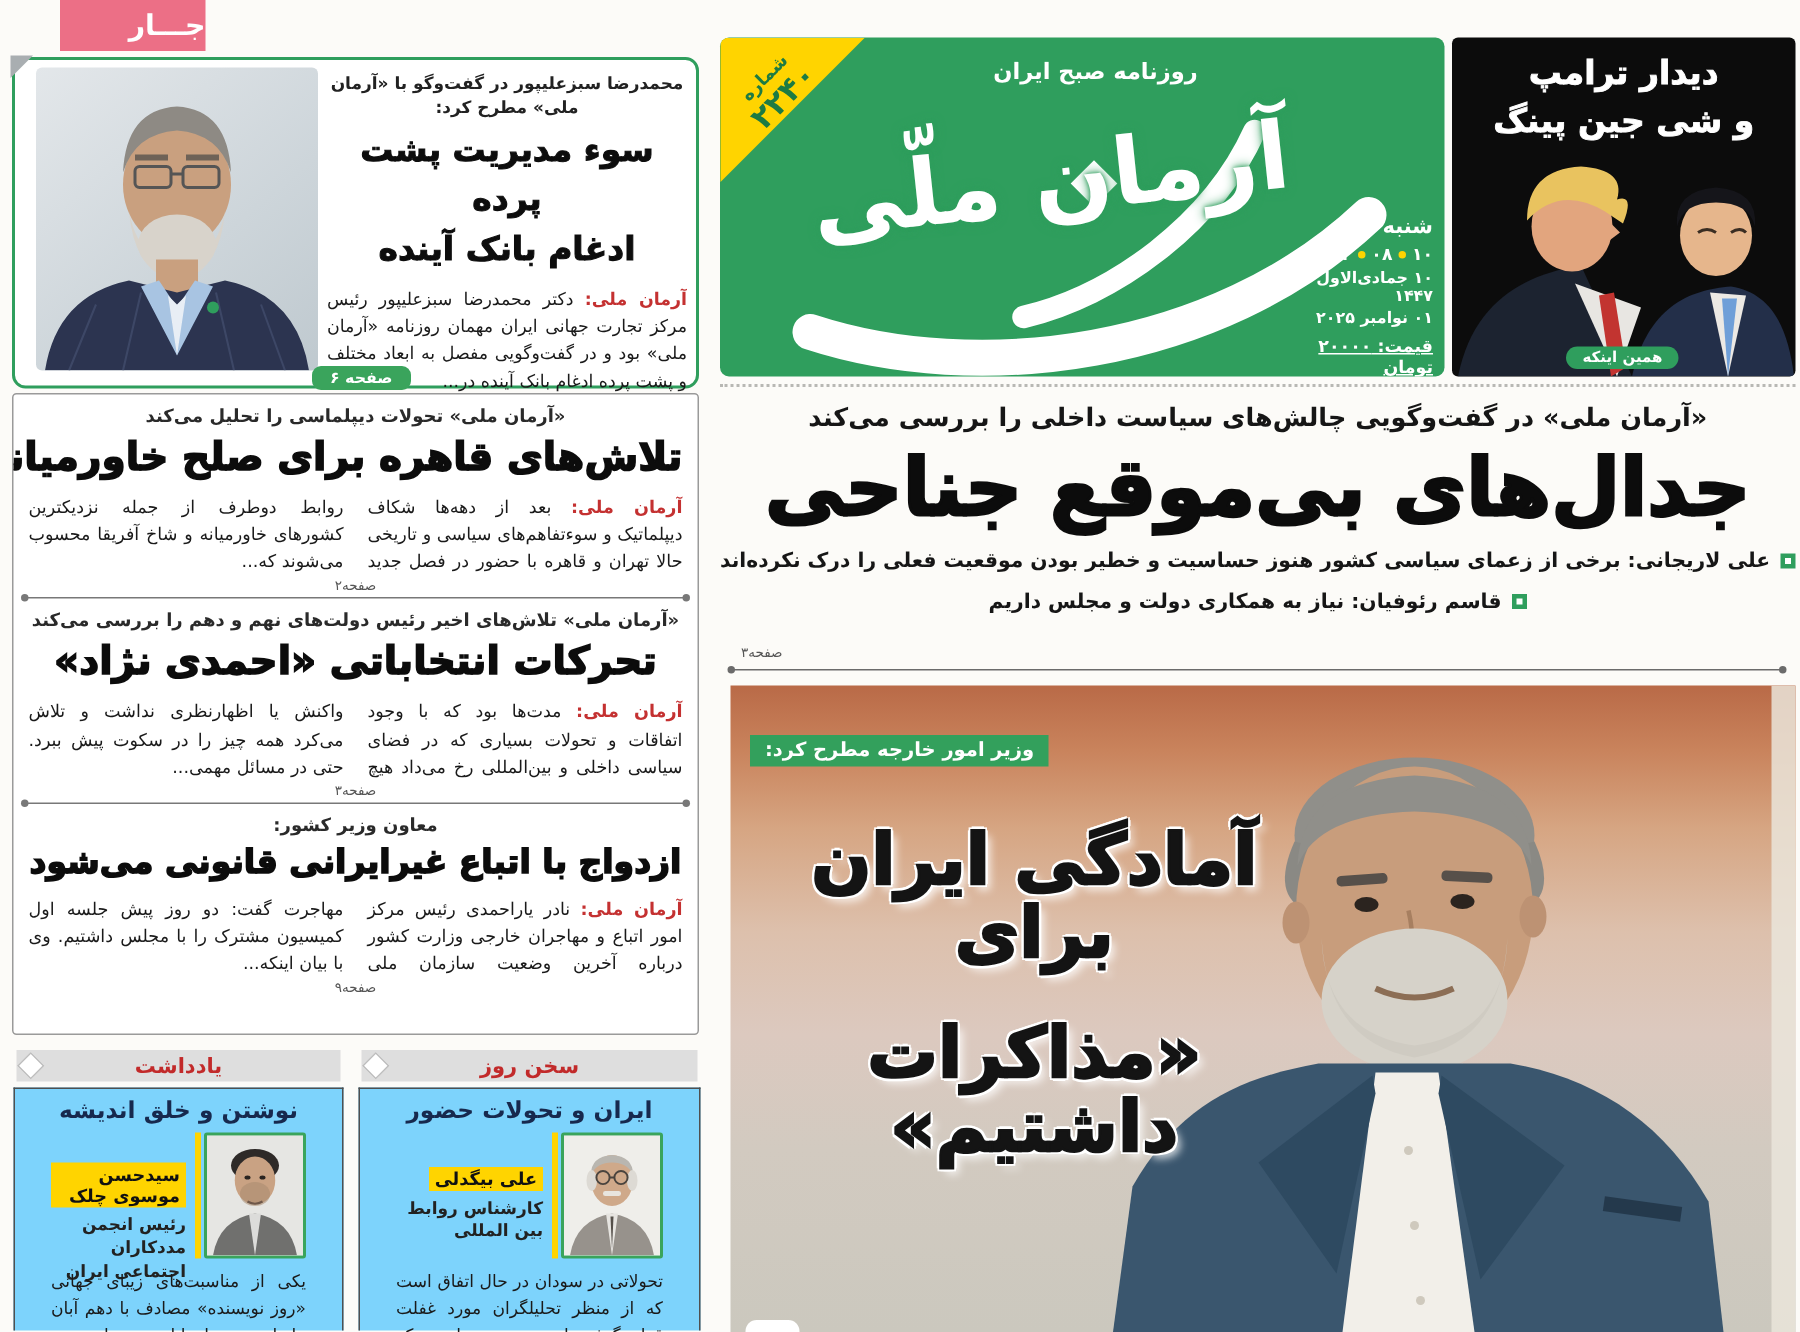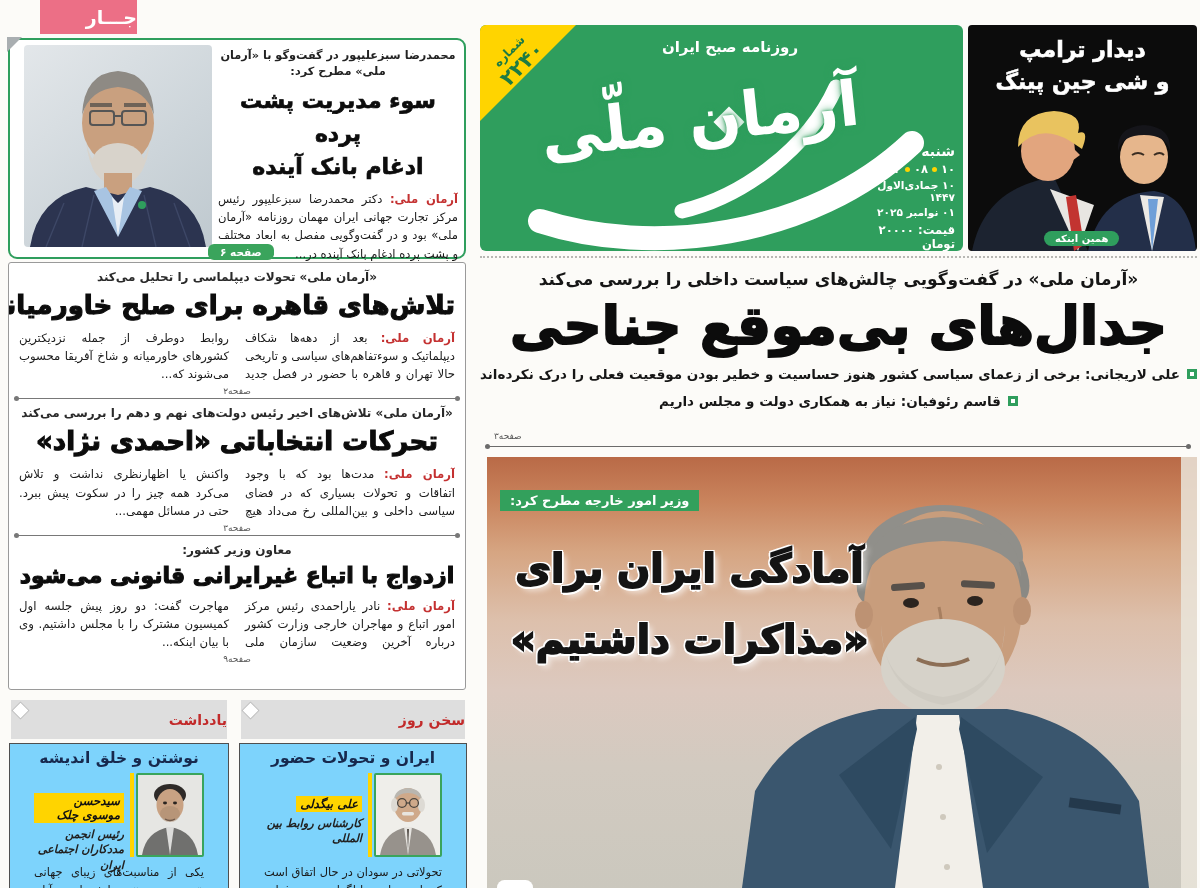--- a/index.html
+++ b/index.html
@@ -40,21 +40,21 @@
     font-weight:bold;font-size:15px;}
   .logo-swash{position:absolute;left:0;top:0;width:100%;height:100%;}
   .logo-text{position:absolute;left:30px;top:64px;width:380px;text-align:center;color:#fff;
     font-size:62px;font-weight:bold;transform:rotate(-6deg);line-height:1;
     text-shadow:0 0 3px #2f9e5d,0 0 8px #2f9e5d;}
   .mast-info{position:absolute;left:383px;top:118px;width:92px;color:#fff;text-align:right;}
   .weekday{font-size:14px;font-weight:bold;margin-bottom:3px;}
   .date-solar{font-size:11.5px;font-weight:bold;display:flex;flex-direction:row;justify-content:flex-start;align-items:center;gap:4px;}
   .ydot{width:5px;height:5px;border-radius:50%;background:#ffd400;display:inline-block;}
   .date-line{font-size:10.6px;font-weight:bold;margin-top:3px;}
-  .price{font-size:11.6px;font-weight:bold;margin-top:5px;}
+  .price{font-size:11.6px;font-weight:bold;margin-top:5px;text-decoration:underline;}
 
   
   .box-topright{position:absolute;left:968px;top:25px;width:229px;height:226px;background:#0c0c0c;
     border-radius:4px;overflow:hidden;}
   .tr-headline{color:#fff;font-weight:bold;font-size:22px;text-align:center;padding-top:9px;line-height:1.45;
     -webkit-text-stroke:.6px #fff;position:relative;z-index:2;}
   .tr-photo{position:absolute;left:0;top:80px;width:229px;height:146px;}
   .tr-badge{position:absolute;left:76px;bottom:5px;background:#2f9e5d;color:#fff;font-size:10px;
     font-weight:bold;padding:2px 11px;border-radius:8px;z-index:3;}
 
@@ -74,21 +74,21 @@
 
   
   .main-photo{position:absolute;left:487px;top:457px;width:710px;height:431px;overflow:hidden;
     background:linear-gradient(180deg,#b96a47 0%,#c9835c 10%,#d6a582 22%,#ddc0ac 38%,#dcc9bf 54%,#d2cac0 72%,#cbc8be 100%);}
   .wall-strip{position:absolute;right:0;top:0;width:16px;height:100%;background:#eae5da;opacity:.85;}
   .araghchi{position:absolute;left:0;top:0;width:710px;height:431px;}
   .mp-label{position:absolute;left:13px;top:33px;background:#33a05c;color:#fff;font-size:13px;
     font-weight:bold;padding:3px 10px;}
   .mp-headline{position:absolute;left:0;top:62px;width:405px;text-align:center;color:#141414;
     font-weight:bold;}
-  .mp-line{font-size:39px;line-height:1.05;-webkit-text-stroke:1.8px #141414;margin-top:30px;
+  .mp-line{font-size:47px;line-height:1.05;-webkit-text-stroke:1.8px #141414;margin-top:30px;
     text-shadow:2.5px 0 0 #fff,-2.5px 0 0 #fff,0 2.5px 0 #fff,0 -2.5px 0 #fff,2px 2px 0 #fff,-2px 2px 0 #fff,2px -2px 0 #fff,-2px -2px 0 #fff,4px 4px 6px rgba(255,255,255,.8);}
   .mp-sliver{position:absolute;left:10px;bottom:-7px;width:36px;height:15px;background:#fff;border-radius:8px;}
 
   
   .left-col{position:absolute;left:8px;top:262px;width:458px;height:428px;background:#fff;
     border:1.2px solid #9a9a9a;border-radius:3px;overflow:hidden;}
   .art{position:relative;padding:7px 10px 0;}
   .art-kicker{text-align:center;font-size:12px;font-weight:bold;color:#2a2a2a;}
   .art-headline{text-align:center;font-weight:bold;color:#0c0c0c;margin-top:6px;white-space:nowrap;
     -webkit-text-stroke:1.1px #0c0c0c;}
@@ -98,29 +98,29 @@
   .art1 .art-body{max-height:57px;}
   .art-foot{text-align:center;font-size:9px;color:#555;margin:3px 0 2px;}
   .sep{position:relative;height:0;border-top:1.3px solid #787878;margin:0 9px;}
   .sep::before,.sep::after{content:"";position:absolute;top:-3.2px;width:5px;height:5px;border-radius:50%;background:#787878;}
   .sep::before{left:-4px;} .sep::after{right:-4px;}
 
   
   .side-box{position:absolute;top:700px;height:188px;overflow:hidden;}
   .note-box{left:8px;width:222px;}
   .word-box{left:238px;width:230px;}
-  .bx-header{position:relative;height:39px;background:#dedede;margin:0 3px;display:flex;align-items:center;}
+  .bx-header{position:relative;height:21px;background:#dedede;margin:0 3px;display:flex;align-items:center;justify-content:center;}
   .bx-section{color:#c22a2a;font-weight:bold;font-size:14px;}
   .bx-diamond{position:absolute;left:3px;top:4px;width:13px;height:13px;background:#fff;border:1px solid #bdbdbd;transform:rotate(45deg);}
   .bx-frame{border:1.3px solid #4f4f4f;border-bottom:none;margin:4px 1px 0;height:162px;padding:3px 24px;background:#7dd3fc;}
   .bx-headline{text-align:center;font-size:15.5px;font-weight:bold;color:#17294e;margin-top:2px;}
   .bx-author{display:flex;margin-top:6px;height:88px;align-items:flex-start;}
   .bx-photo{width:68px;height:84px;border:2px solid #3aa45c;border-radius:2px;overflow:hidden;flex:none;background:#ececea;}
   .bx-ybar{width:4px;height:84px;background:#ffd400;flex:none;margin-right:2px;}
-  .bx-meta{flex:1;padding:20px 6px 0 0;text-align:right;font-style:italic;}
+  .bx-meta{flex:1;padding:20px 6px 0 0;text-align:right;}
   .bx-name{display:inline-block;background:#ffd400;color:#111;font-size:11.8px;font-weight:bold;padding:1px 4px;}
   .bx-role{font-size:11.3px;font-weight:bold;color:#222;margin-top:4px;line-height:1.35;}
   .bx-body{font-size:11.4px;line-height:1.56;text-align:justify;color:#1a1a1a;margin-top:3px;}
 </style>
 </head>
 <body>
 
 <div class="page">
 
   <div class="corner-logo">

